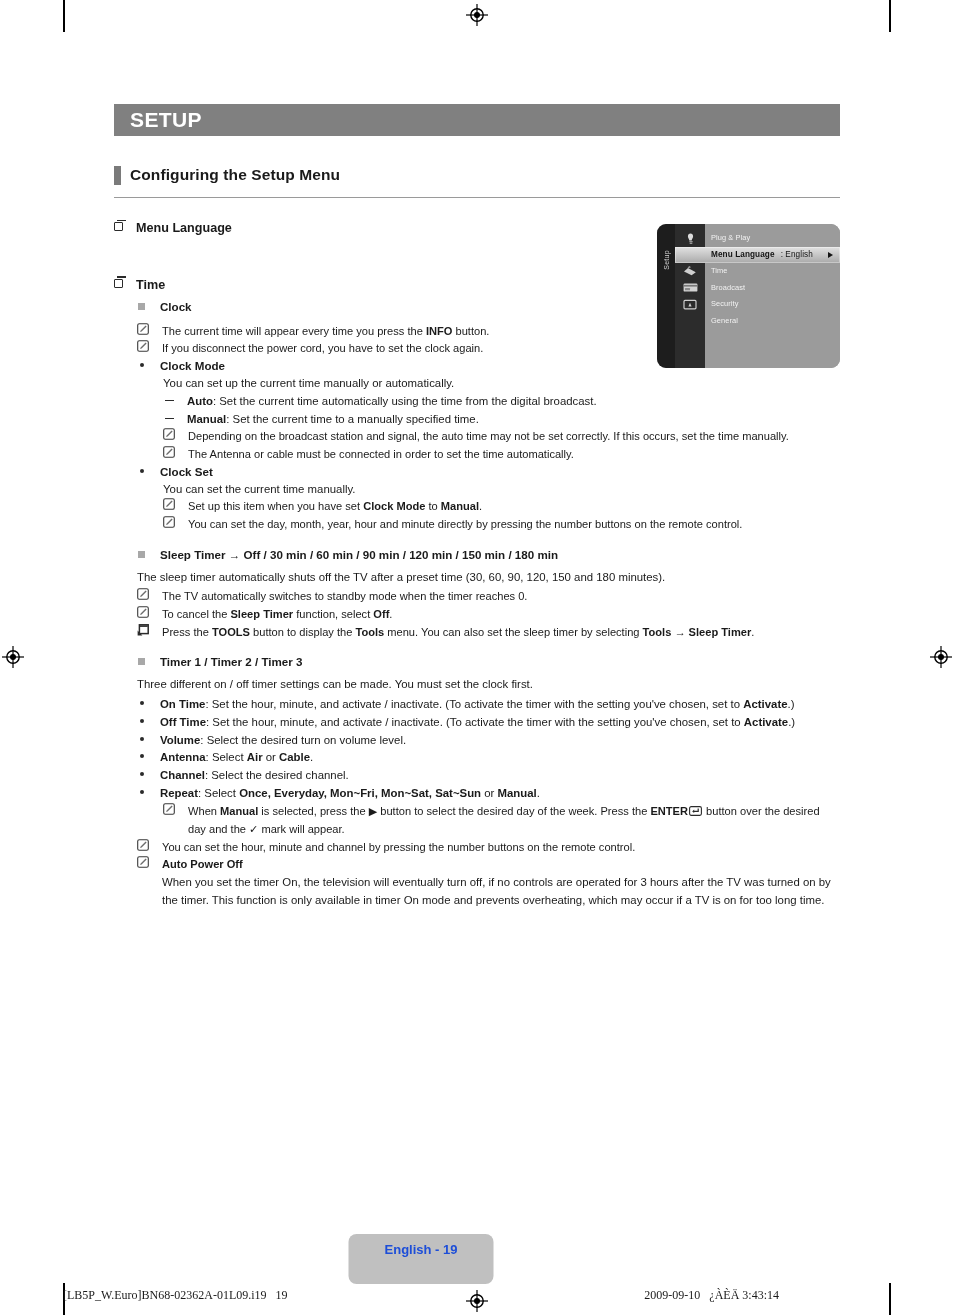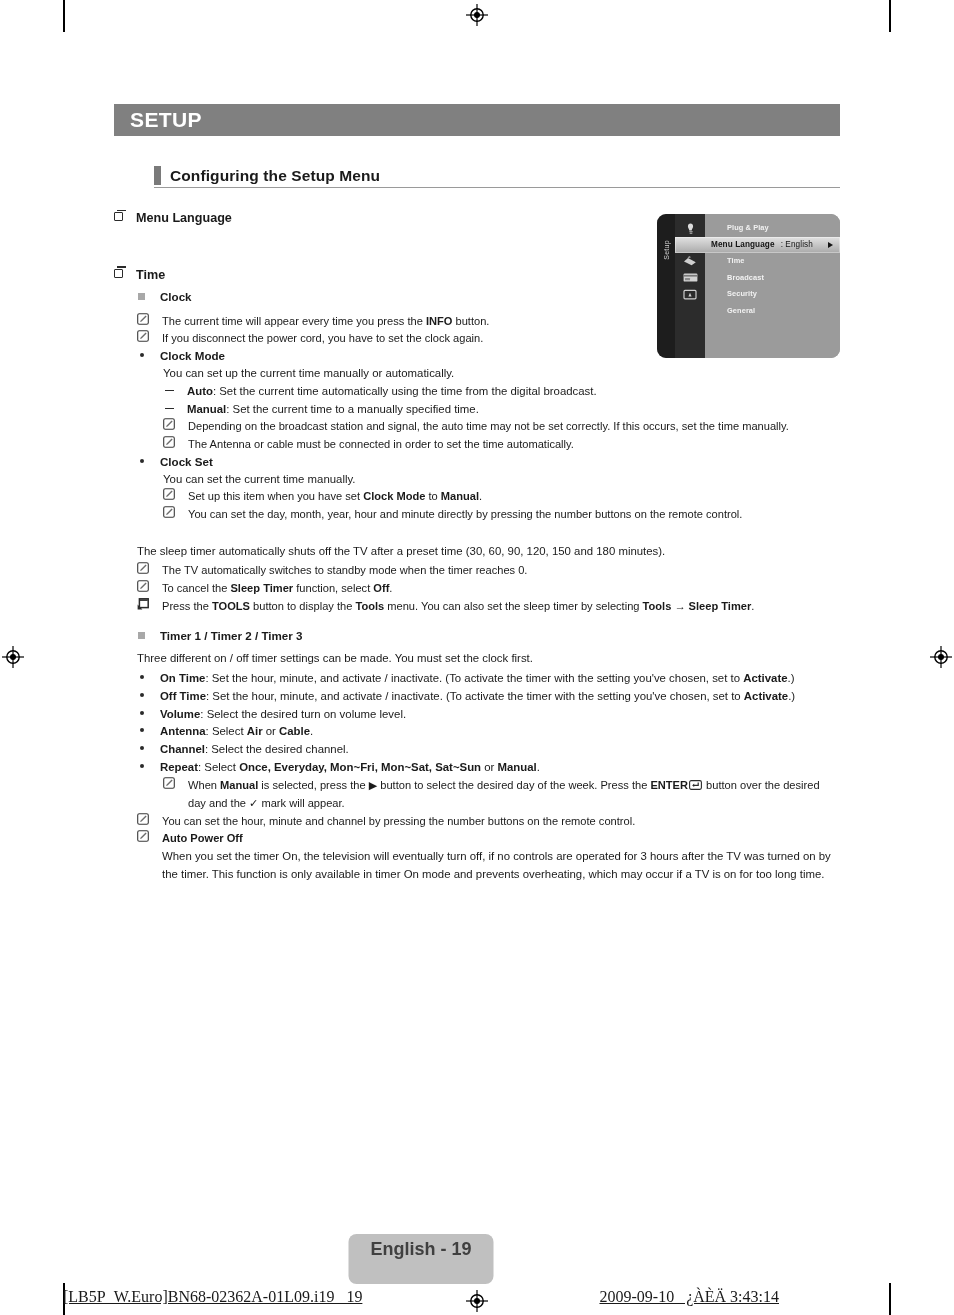--- a/index.html
+++ b/index.html
@@ -42,24 +42,22 @@
     padding-left: 16px;
     font-size: 21px;
     font-weight: bold;
     letter-spacing: 0.4px;
   }
 
   
   .section-head {
     margin-top: 30px;
     display: flex;
-    align-items: center;
     position: relative;
-    padding-bottom: 3px;
-    margin-left: 40px;
+    padding-bottom: 13px;
   }
   .section-head::after {
     content: "";
     position: absolute;
     left: 0; right: 0; bottom: 0;
     height: 1px;
     background: #9a9a9a;
   }
   .section-bar {
     width: 7px;
@@ -195,24 +193,23 @@
     flex: 1;
     background: #9b9b9b;
     padding-top: 6px;
     position: relative;
   }
   .osd-item {
     height: 16.5px;
     line-height: 16.5px;
     font-size: 7.4px;
     color: #f2f2f2;
-    padding-left: 22px;
+    padding-left: 6px;
     white-space: nowrap;
     letter-spacing: 0.1px;
-    font-weight: bold;
   }
   .osd-item.sel {
     background: linear-gradient(180deg,#e2e2e2 0%,#c3c3c3 55%,#a9a9a9 100%);
     color: #141414;
     font-weight: bold;
     font-size: 8.2px;
     margin-left: -30px;
     padding-left: 36px;
     display: flex;
     align-items: center;
@@ -237,38 +234,38 @@
     top: 1234px;
     width: 145px;
     height: 50px;
     background: #c0c0c0;
     border-radius: 8px;
     display: flex;
     align-items: center;
     justify-content: center;
   }
   .page-badge span {
-    font-size: 18px;
+    font-size: 13px;
     font-weight: bold;
-    color: #404040;
+    color: #1d4ed8;
     position: relative;
     top: -10px;
   }
   .foot-line {
     position: absolute;
     top: 1288px;
     font-family: "Liberation Serif", serif;
     font-size: 10.5px;
     color: #1a1a1a;
     white-space: pre;
   }
   .foot-left { left: 63px; }
   .foot-right { right: 63px; }
 
-  .tiny { font-size: 16px; text-decoration: underline; }
+  .tiny { font-size: 12px; }
 </style>
 </head>
 <body>
 
 <div class="page">
 
   <div class="crop-mark" style="left:63px; top:0; width:1.5px; height:32px;"></div>
   <div class="crop-mark" style="left:889px; top:0; width:1.5px; height:32px;"></div>
   <div class="crop-mark" style="left:63px; top:1283px; width:1.5px; height:32px;"></div>
   <div class="crop-mark" style="left:889px; top:1283px; width:1.5px; height:32px;"></div>
@@ -501,20 +498,26 @@
           <svg class="note-ico" width="12" height="12" viewBox="0 0 12 12">
             <rect x="0.7" y="0.7" width="10.6" height="10.6" rx="1.6" fill="none" stroke="#3a3a3a" stroke-width="1.1"></rect>
             <path d="M8.6 2.4 L9.6 3.4 L4.6 8.5 L3.1 9 L3.6 7.5 Z" fill="#6e6e6e"></path>
           </svg>
         </span>
         <span class="note-txt">You can set the day, month, year, hour and minute directly by pressing the number buttons on the remote control.</span>
       </div>
 
       <div class="gap-md"></div>
 
+      <div class="row indent-a">
+        <span class="mk mk-gsq">
+            <i></i>
+          </span>
+        <span class="h2t"><span>Sleep Timer</span><span> → </span><span>Off / 30 min / 60 min / 90 min / 120 min / 150 min / 180 min</span></span>
+      </div>
       <div class="gap-sm"></div>
       <div class="txt indent-b">The sleep timer automatically shuts off the TV after a preset time (30, 60, 90, 120, 150 and 180 minutes).</div>
 
       <div class="row indent-b" style="margin-top:2px;">
         <span class="mk mk-note">
           <svg class="note-ico" width="12" height="12" viewBox="0 0 12 12">
             <rect x="0.7" y="0.7" width="10.6" height="10.6" rx="1.6" fill="none" stroke="#3a3a3a" stroke-width="1.1"></rect>
             <path d="M8.6 2.4 L9.6 3.4 L4.6 8.5 L3.1 9 L3.6 7.5 Z" fill="#6e6e6e"></path>
           </svg>
         </span>

